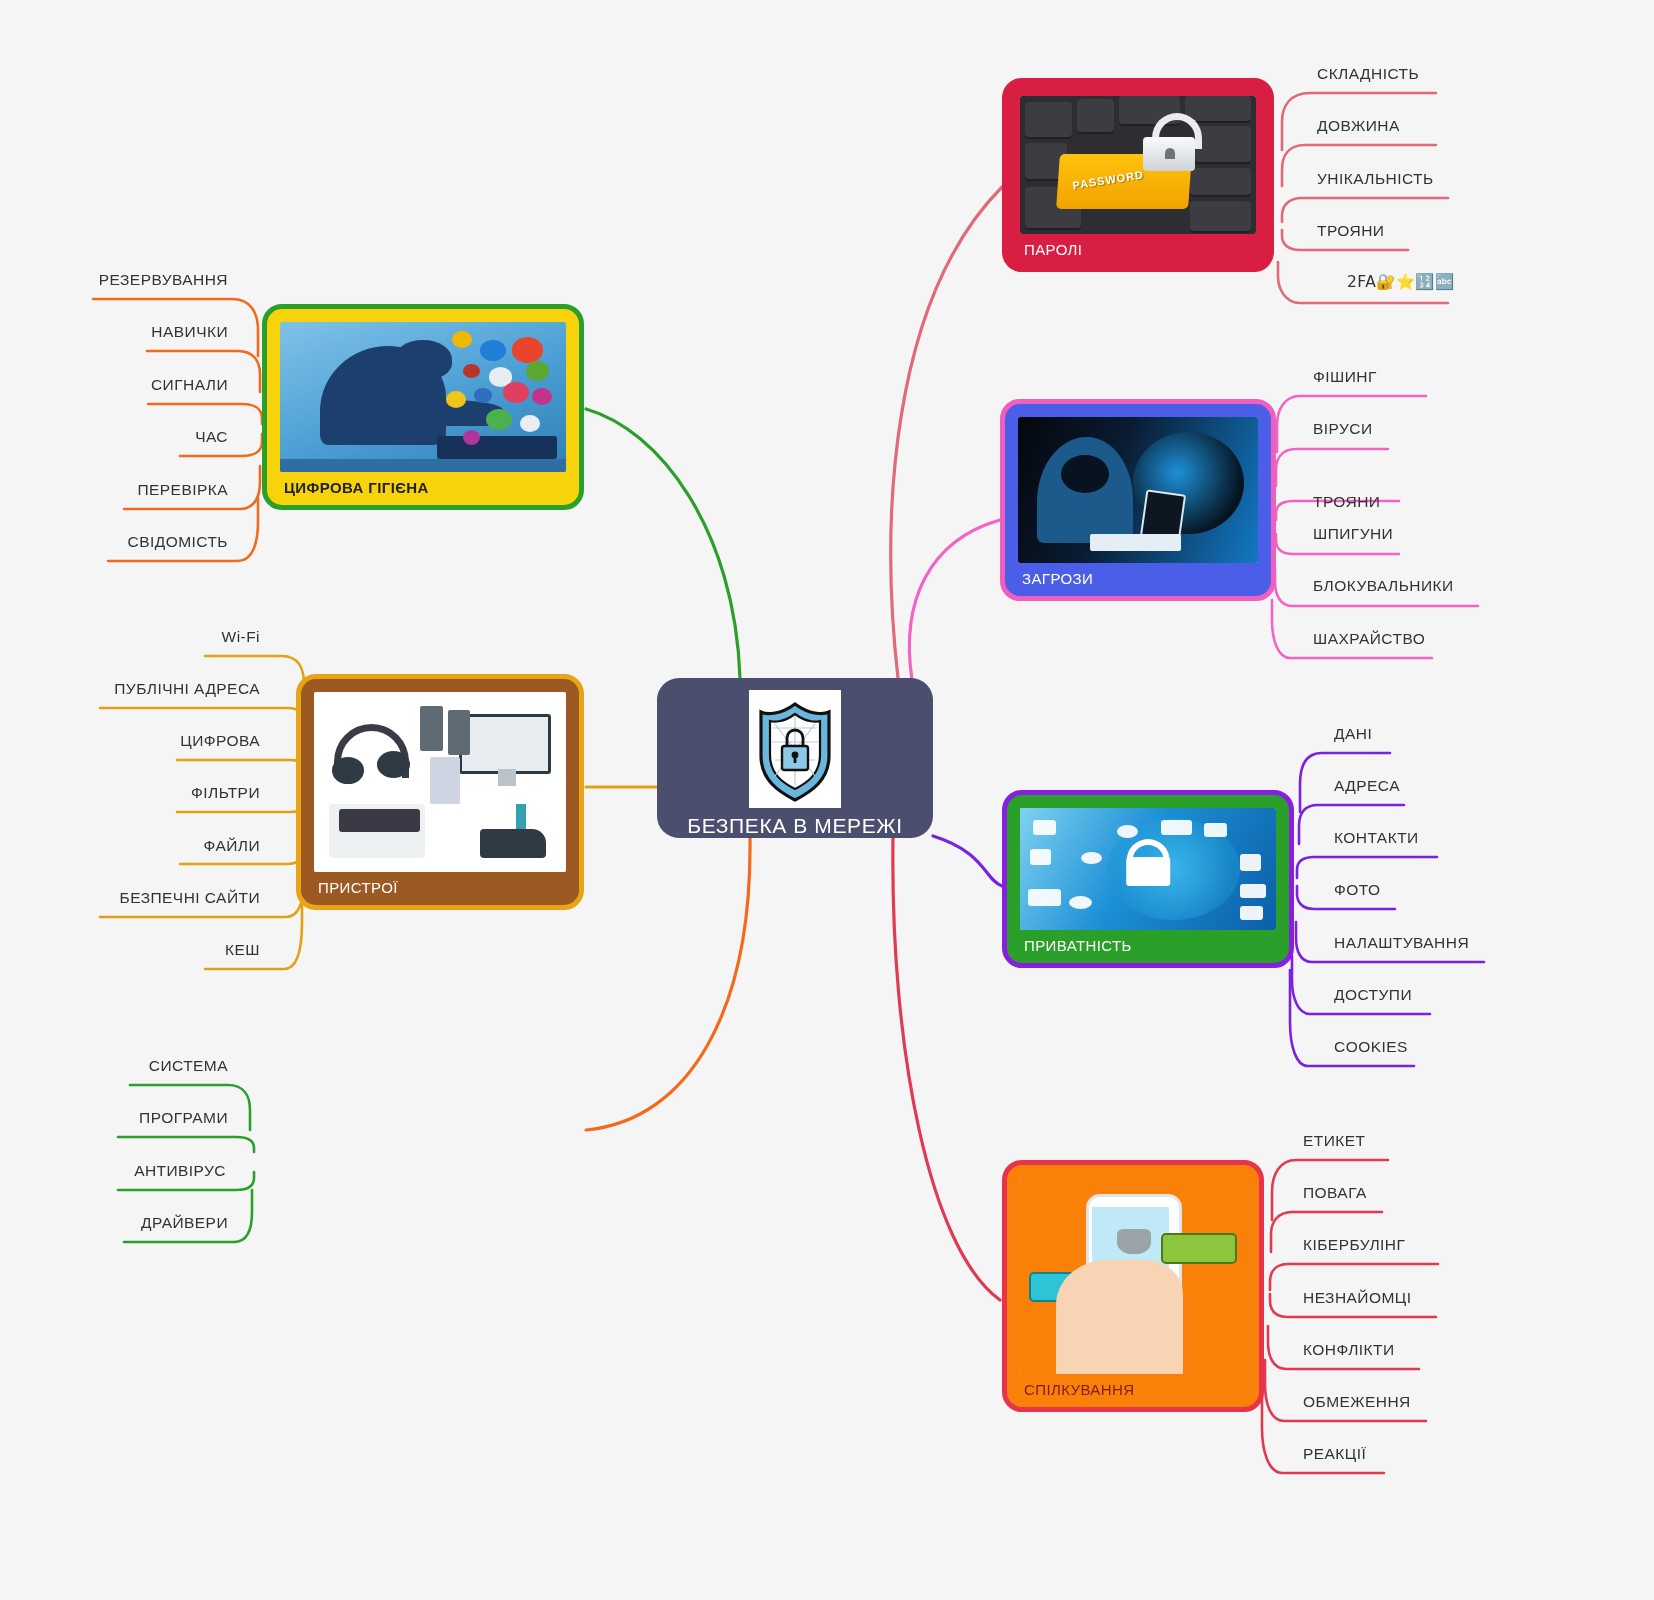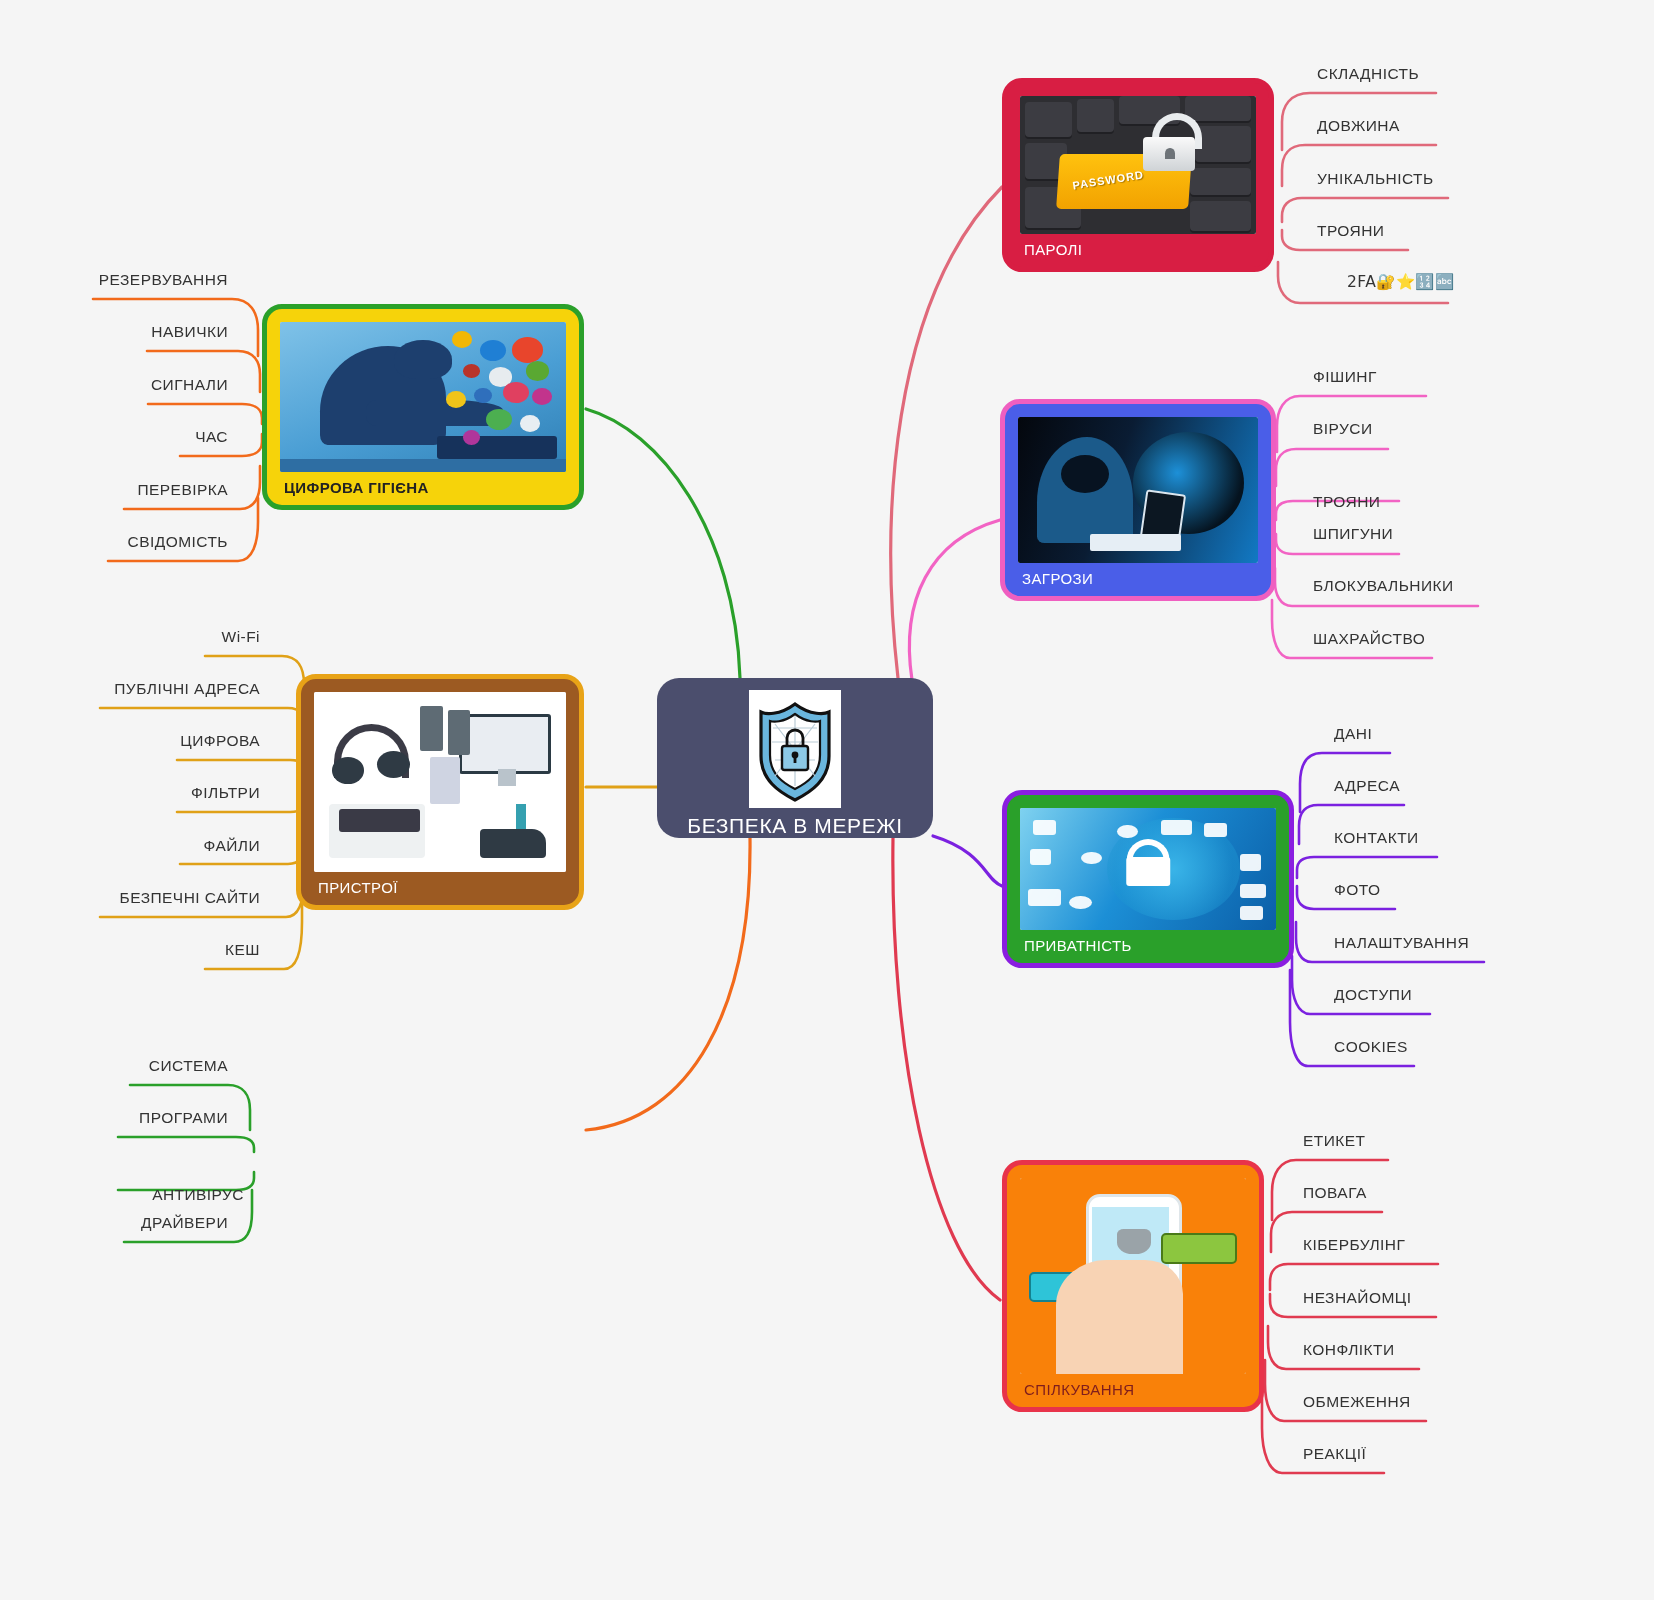--- a/index.html
+++ b/index.html
@@ -395,16 +395,16 @@
   <div class="sub l" style="left:100px;top:629px;width:160px;">Wi-Fi</div>
   <div class="sub l" style="left:100px;top:681px;width:160px;">ПУБЛІЧНІ АДРЕСА</div>
   <div class="sub l" style="left:100px;top:733px;width:160px;">ЦИФРОВА</div>
   <div class="sub l" style="left:100px;top:785px;width:160px;">ФІЛЬТРИ</div>
   <div class="sub l" style="left:100px;top:838px;width:160px;">ФАЙЛИ</div>
   <div class="sub l" style="left:100px;top:890px;width:160px;">БЕЗПЕЧНІ САЙТИ</div>
   <div class="sub l" style="left:100px;top:942px;width:160px;">КЕШ</div>
 
   <div class="sub l" style="left:118px;top:1058px;width:110px;">СИСТЕМА</div>
   <div class="sub l" style="left:118px;top:1110px;width:110px;">ПРОГРАМИ</div>
-  <div class="sub l" style="left:134px;top:1163px;width:110px;margin-top:24px;">АНТИВІРУС</div>
+  <div class="sub l" style="left:116px;top:1163px;width:110px;">АНТИВІРУС</div>
   <div class="sub l" style="left:118px;top:1215px;width:110px;">ДРАЙВЕРИ</div>
 
 </div>
 
 </body></html>

